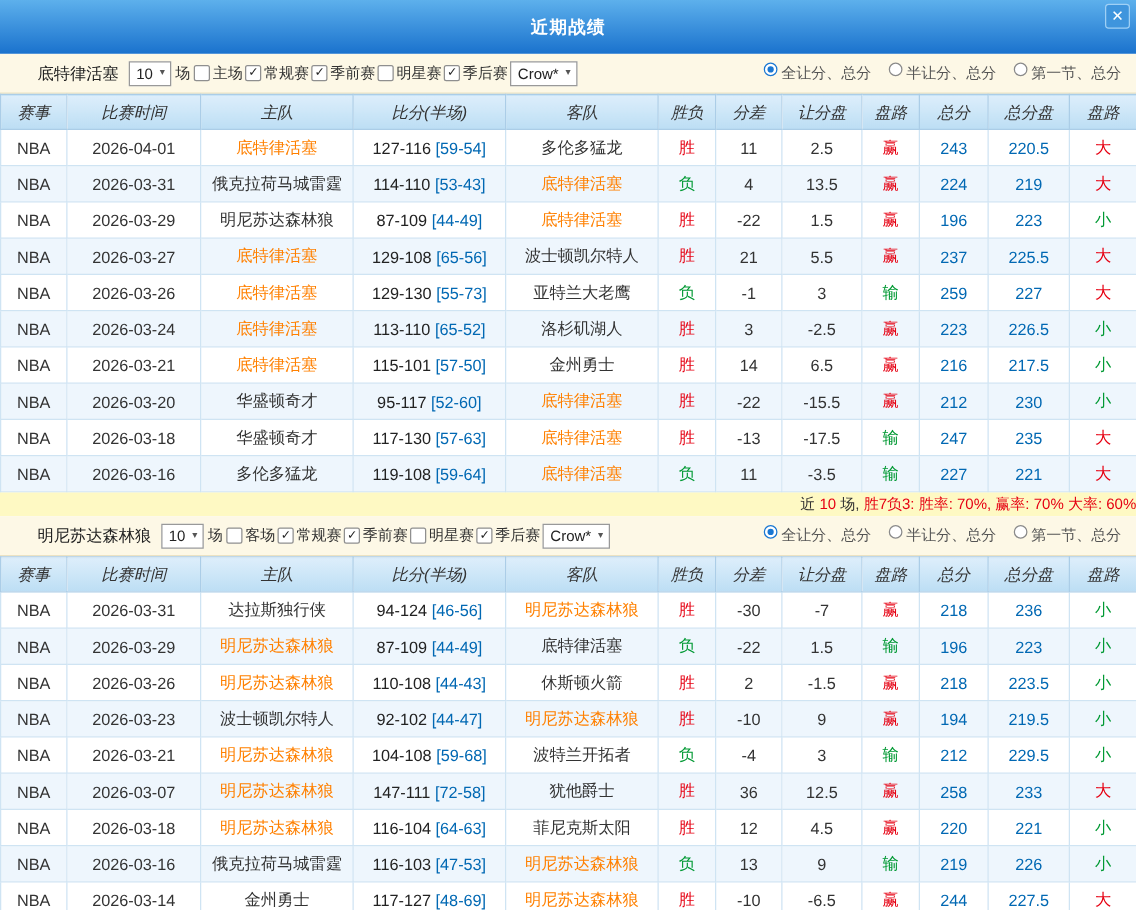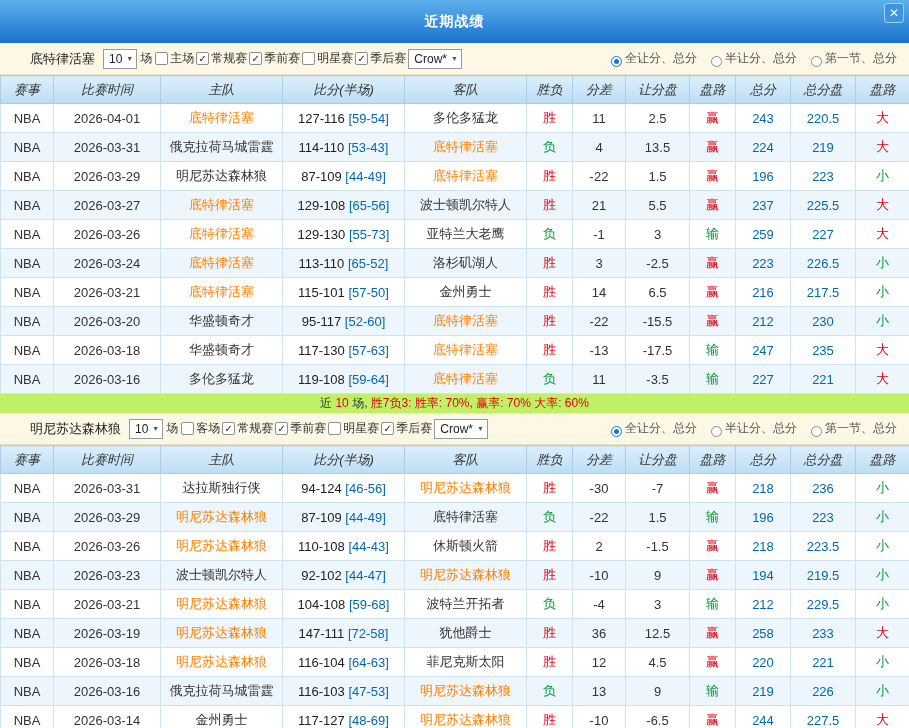--- a/index.html
+++ b/index.html
@@ -25,21 +25,21 @@
   .select{display:inline-flex;align-items:center;height:20px;border:1px solid #999;background:#fff;
     padding:0 3px 0 5px;margin-right:3px;font-size:12px;color:#222;cursor:pointer;box-sizing:border-box;}
   .select .arr{font-size:7px;color:#555;margin-left:4px;}
   .unit{margin-right:3px;}
   .cbs{display:inline-flex;align-items:center;}
   .cb{display:inline-flex;align-items:center;margin-right:2px;cursor:pointer;}
   .cb .box{width:11px;height:11px;border:1px solid #8f8f8f;background:#fff;border-radius:2px;
     display:inline-flex;align-items:center;justify-content:center;font-size:10px;line-height:1;
     color:#222;margin-right:2px;box-sizing:content-box;}
   .radios{margin-left:auto;display:inline-flex;align-items:center;gap:14px;color:#555;white-space:nowrap;}
-  .radio{display:inline-flex;align-items:flex-end;gap:3px;cursor:pointer;}
+  .radio{display:inline-flex;align-items:flex-start;gap:3px;cursor:pointer;}
   .rad{width:11px;height:11px;border:1px solid #8a8a8a;border-radius:50%;background:#fff;
     position:relative;display:inline-block;box-sizing:border-box;}
   .rad.on{border-color:#1977d2;}
   .rad.on i{position:absolute;left:2px;top:2px;right:2px;bottom:2px;background:#1977d2;border-radius:50%;}
 
   
   table{width:909px;table-layout:fixed;border-collapse:collapse;}
   thead th{height:27px;background:linear-gradient(#ddeefb,#bcdef4);border:1px solid #abcde7;
     font-size:13px;font-weight:normal;color:#333;padding:0;white-space:nowrap;overflow:hidden;font-style:italic;}
   tbody td{height:28px;border:1px solid #cfe4f3;text-align:center;font-size:13px;color:#333;
@@ -47,21 +47,21 @@
   tbody tr:nth-child(even){background:#eef6fd;}
   tbody tr:nth-child(odd){background:#fff;}
   .red{color:#e60012;}
   .green{color:#009933;}
   .blue{color:#0168b3;}
   .hl{color:#ff8000;}
   .sc{font-weight:normal;color:#222;}
   .half{color:#0168b3;}
 
   
-  .summary{height:19px;line-height:19px;text-align:center;font-size:12px;background:#bef264;white-space:nowrap;}
+  .summary{height:19px;line-height:19px;text-align:right;font-size:12px;background:#fef9c3;white-space:nowrap;}
   .summary .dark{color:#333;}
   .summary .red{color:#e60012;}
 </style>
 </head>
 <body>
 
 <div class="panel">
 
   <div class="titlebar">
     <span class="title">近期战绩</span>
@@ -444,21 +444,21 @@
             <td class="green">负</td>
             <td>-4</td>
             <td>3</td>
             <td class="green">输</td>
             <td class="blue">212</td>
             <td class="blue">229.5</td>
             <td class="green">小</td>
           </tr>
           <tr>
             <td>NBA</td>
-            <td>2026-03-19</td>
+            <td>2026-03-07</td>
             <td class="hl">明尼苏达森林狼</td>
             <td><span class="sc">147-111</span> <span class="half">[72-58]</span></td>
             <td class="">犹他爵士</td>
             <td class="red">胜</td>
             <td>36</td>
             <td>12.5</td>
             <td class="red">赢</td>
             <td class="blue">258</td>
             <td class="blue">233</td>
             <td class="red">大</td>

